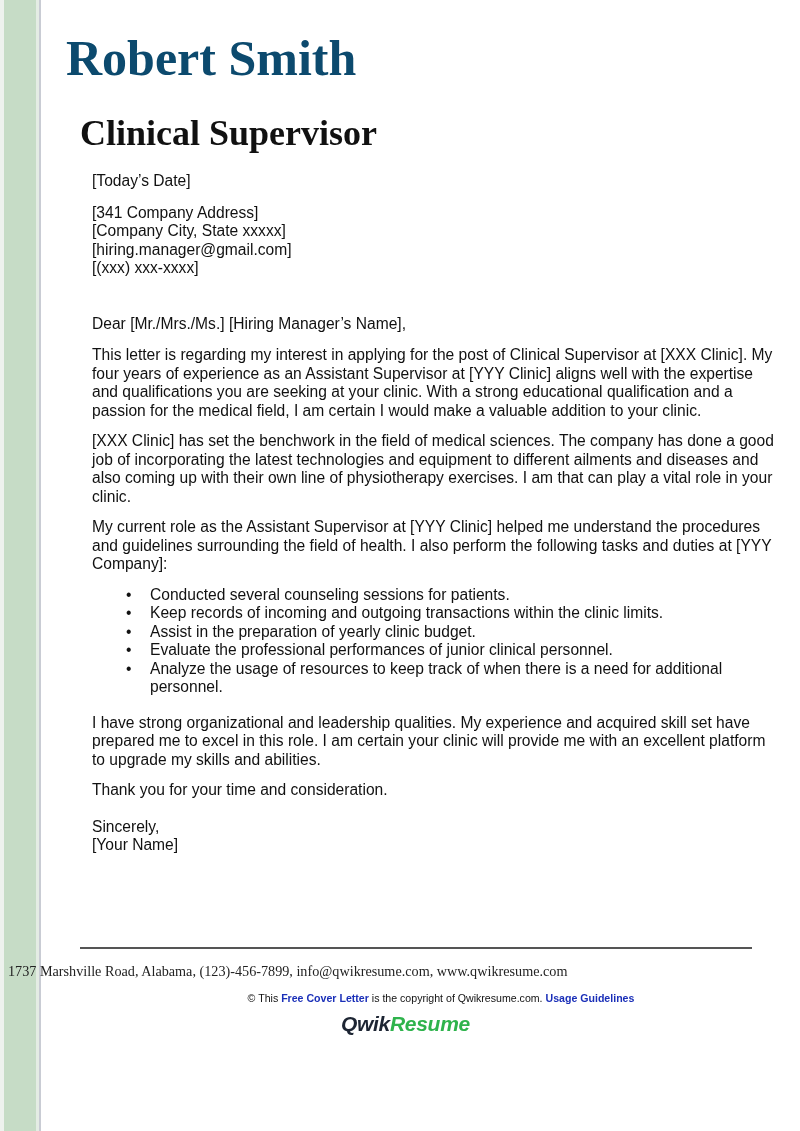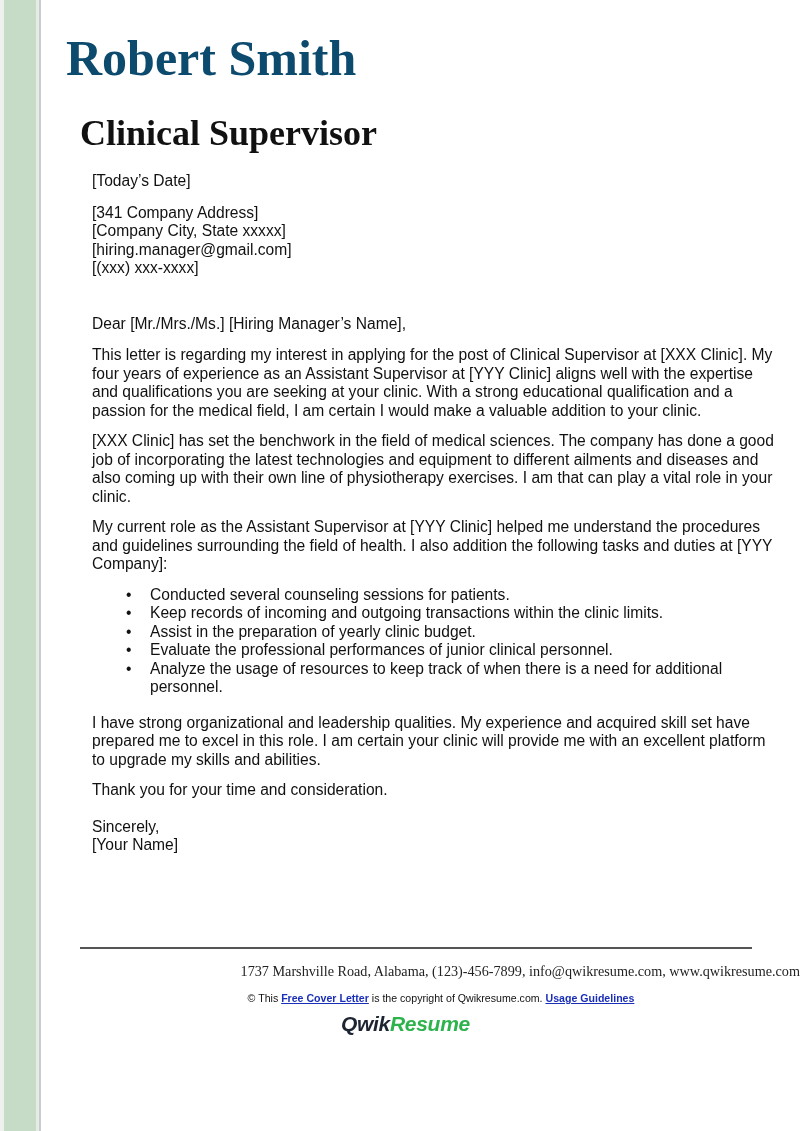--- a/index.html
+++ b/index.html
@@ -89,41 +89,40 @@
     .footer-rule {
       position: absolute;
       left: 80px; top: 947px;
       width: 672px; height: 2px;
       background: #555555;
     }
     .footer-address {
       position: absolute;
       left: 0; width: 800px;
       top: 963px;
-      text-align: right;
+      text-align: left;
       padding-left: 8px;
       box-sizing: border-box;
       font-family: "Liberation Serif", serif;
       font-size: 14.2px;
       color: #222222;
     }
     .copyright {
       position: absolute;
       left: 0; width: 800px;
       top: 992px;
       text-align: center;
       padding-left: 82px;
       box-sizing: border-box;
       font-size: 10.6px;
       color: #111111;
     }
     .copyright a {
       color: #1a2fb8;
       font-weight: bold;
-      text-decoration: underline;
     }
     .logo {
       position: absolute;
       left: 341px; top: 1012px;
       font-size: 21px;
       font-weight: bold;
       letter-spacing: -0.3px;
       font-style: italic;
     }
     .logo .qwik { color: #1d2533; }
@@ -147,21 +146,21 @@
     <p>[341 Company Address]</p>
     <p>[Company City, State xxxxx]</p>
     <p>[hiring.manager@gmail.com]</p>
     <p>[(xxx) xxx-xxxx]</p>
   </div>
 
   <p class="salutation">Dear [Mr./Mrs./Ms.] [Hiring Manager’s Name],</p>
 
   <p class="para">This letter is regarding my interest in applying for the post of Clinical Supervisor at [XXX Clinic]. My four years of experience as an Assistant Supervisor at [YYY Clinic] aligns well with the expertise and qualifications you are seeking at your clinic. With a strong educational qualification and a passion for the medical field, I am certain I would make a valuable addition to your clinic.</p>
   <p class="para">[XXX Clinic] has set the benchwork in the field of medical sciences. The company has done a good job of incorporating the latest technologies and equipment to different ailments and diseases and also coming up with their own line of physiotherapy exercises. I am that can play a vital role in your clinic.</p>
-  <p class="para">My current role as the Assistant Supervisor at [YYY Clinic] helped me understand the procedures and guidelines surrounding the field of health. I also addition the following tasks and duties at [YYY Company]:</p>
+  <p class="para">My current role as the Assistant Supervisor at [YYY Clinic] helped me understand the procedures and guidelines surrounding the field of health. I also perform the following tasks and duties at [YYY Company]:</p>
 
   <ul class="tasks">
     <li>
       <span class="bullet">•</span>
       <span>Conducted several counseling sessions for patients.</span>
     </li>
     <li>
       <span class="bullet">•</span>
       <span>Keep records of incoming and outgoing transactions within the clinic limits.</span>
     </li>

